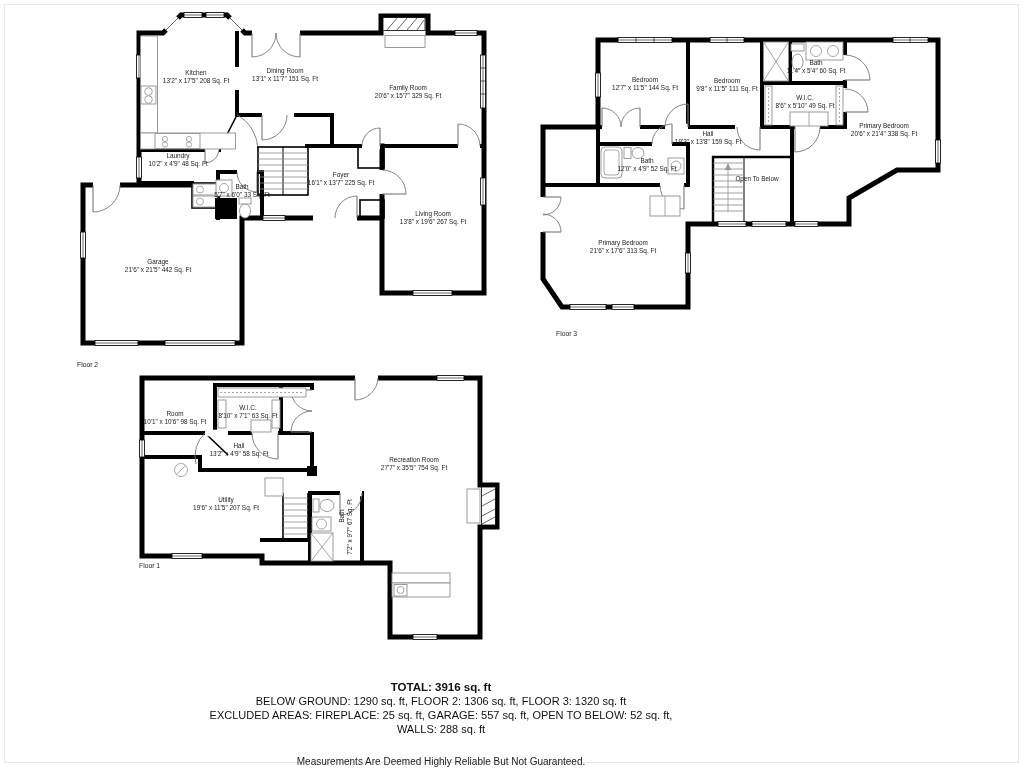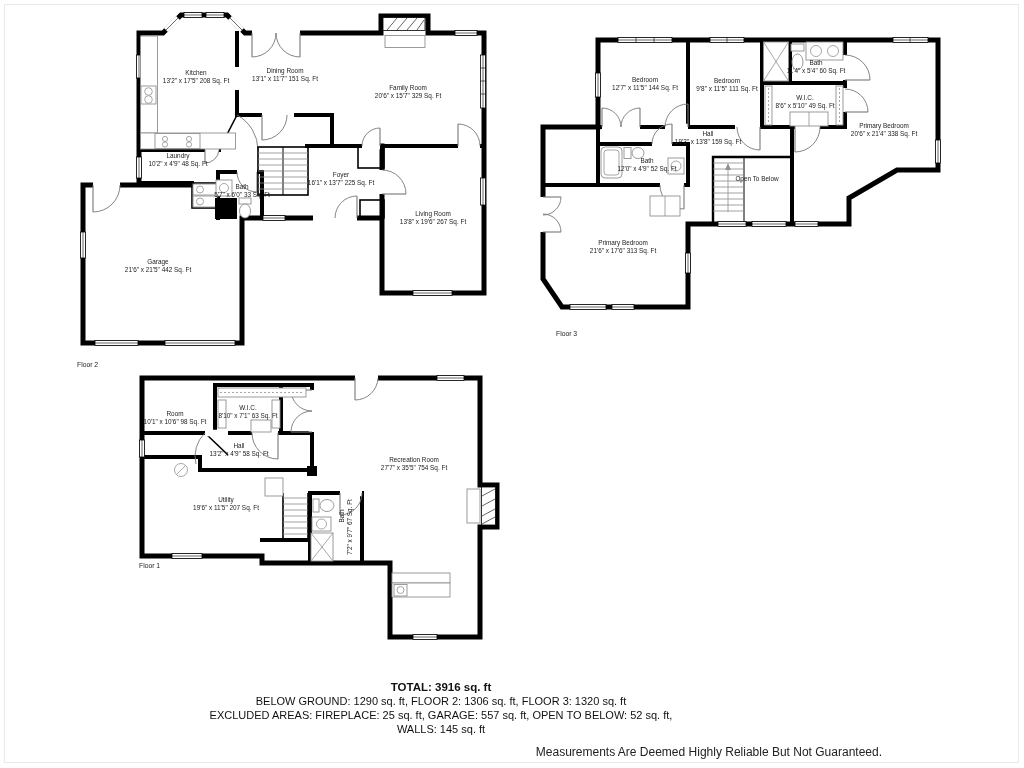--- a/index.html
+++ b/index.html
@@ -22,21 +22,21 @@
   .tread{stroke:#8a8a8a;stroke-width:0.8}
   .hl{stroke:#555;stroke-width:0.9}
   .blk{fill:#000}
   text{fill:#222}
   .rn{font-size:6.4px;text-anchor:middle;font-family:"Liberation Sans",sans-serif}
   .fl{font-size:6.8px;font-family:"Liberation Sans",sans-serif}
   
   .summary{position:absolute;left:0;top:680px;width:882px;text-align:center;color:#111;}
   .summary .total{font-size:11.5px;font-weight:bold;line-height:14px;}
   .summary .line{font-size:11px;line-height:14px;}
-  .summary .disclaimer{font-size:12px;margin-top:9px;color:#222;text-align:right;}
+  .summary .disclaimer{font-size:10px;margin-top:20px;color:#222;}
 </style>
 </head>
 <body>
 
 <div class="page">
 <svg width="1024" height="768" viewBox="0 0 1024 768">
   <rect x="4.5" y="4.5" width="1014" height="758" fill="none" stroke="#e9e9e9" stroke-width="1"></rect>
 
   <g>
     <g>
@@ -398,16 +398,16 @@
       <text class="rn" x="352" y="527" transform="rotate(-90 352 527)">7'2" x 9'7" 67 Sq. Ft</text>
       <text class="fl" x="139" y="568">Floor 1</text>
     </g>
   </g>
 </svg>
 
   <div class="summary">
     <div class="total">TOTAL: 3916 sq. ft</div>
     <div class="line">BELOW GROUND: 1290 sq. ft, FLOOR 2: 1306 sq. ft, FLOOR 3: 1320 sq. ft</div>
     <div class="line">EXCLUDED AREAS: FIREPLACE: 25 sq. ft, GARAGE: 557 sq. ft, OPEN TO BELOW: 52 sq. ft,</div>
-    <div class="line">WALLS: 145 sq. ft</div>
+    <div class="line">WALLS: 288 sq. ft</div>
     <div class="disclaimer">Measurements Are Deemed Highly Reliable But Not Guaranteed.</div>
   </div>
 </div>
 
 </body></html>

